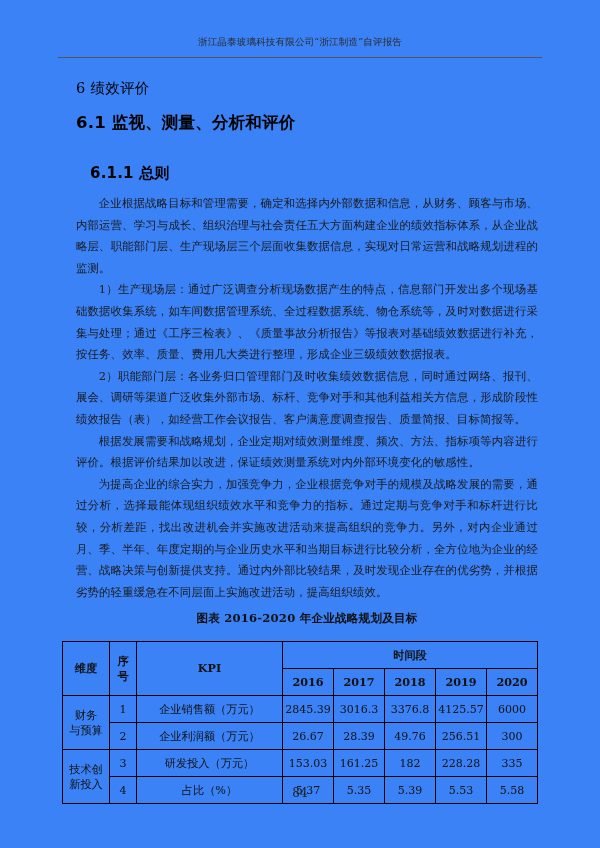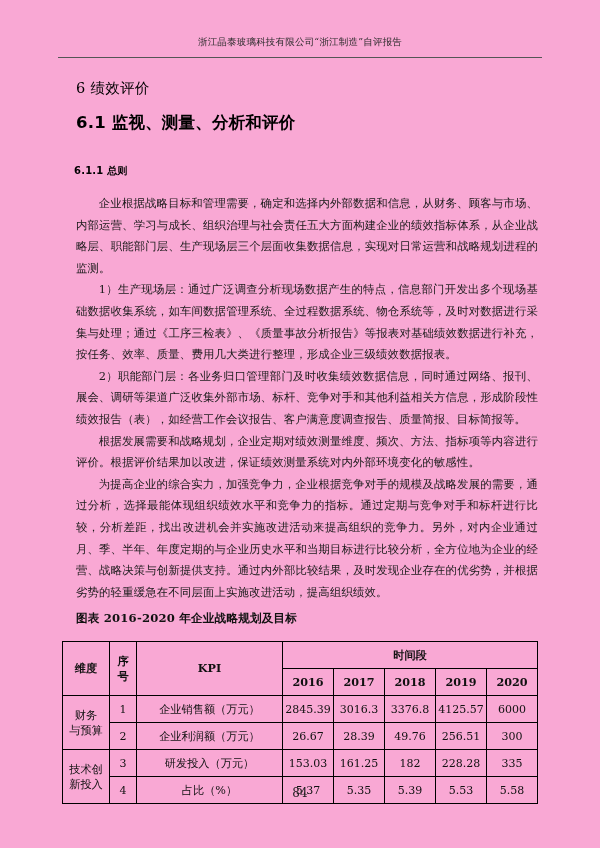--- a/index.html
+++ b/index.html
@@ -10,21 +10,21 @@
   body {
     width: 600px;
     height: 848px;
     overflow: hidden;
     font-family: "DejaVu Serif", "Liberation Serif", serif;
   }
   .page {
     position: relative;
     width: 600px;
     height: 848px;
-    background: #f9a8d4;
+    background: #3b82f6;
     box-sizing: border-box;
     padding: 0;
   }
   .page-inner {
     position: absolute;
     left: 62px;
     right: 62px;
     top: 0;
     bottom: 0;
   }
@@ -65,23 +65,23 @@
     left: 14px;
     top: 112px;
     font-size: 16.5px;
     font-weight: bold;
     color: #000;
     letter-spacing: 0.2px;
     font-family: "DejaVu Sans", "Liberation Sans", sans-serif;
   }
   .h3 {
     position: absolute;
-    left: 12px;
+    left: 28px;
     top: 164px;
-    font-size: 10px;
+    font-size: 15px;
     font-weight: bold;
     color: #000;
     letter-spacing: 0.2px;
     font-family: "DejaVu Sans", "Liberation Sans", sans-serif;
   }
 
   
   .body-block {
     position: absolute;
     left: 14px;
@@ -99,20 +99,21 @@
     letter-spacing: 0.15px;
     word-break: break-all;
   }
 
   
   .table-caption {
     position: absolute;
     left: 14px;
     width: 462px;
     top: 611px;
+    text-align: center;
     font-size: 11.6px;
     font-weight: bold;
     color: #111;
     letter-spacing: 0.2px;
   }
 
   
   .tbl-wrap {
     position: absolute;
     left: 0px;

